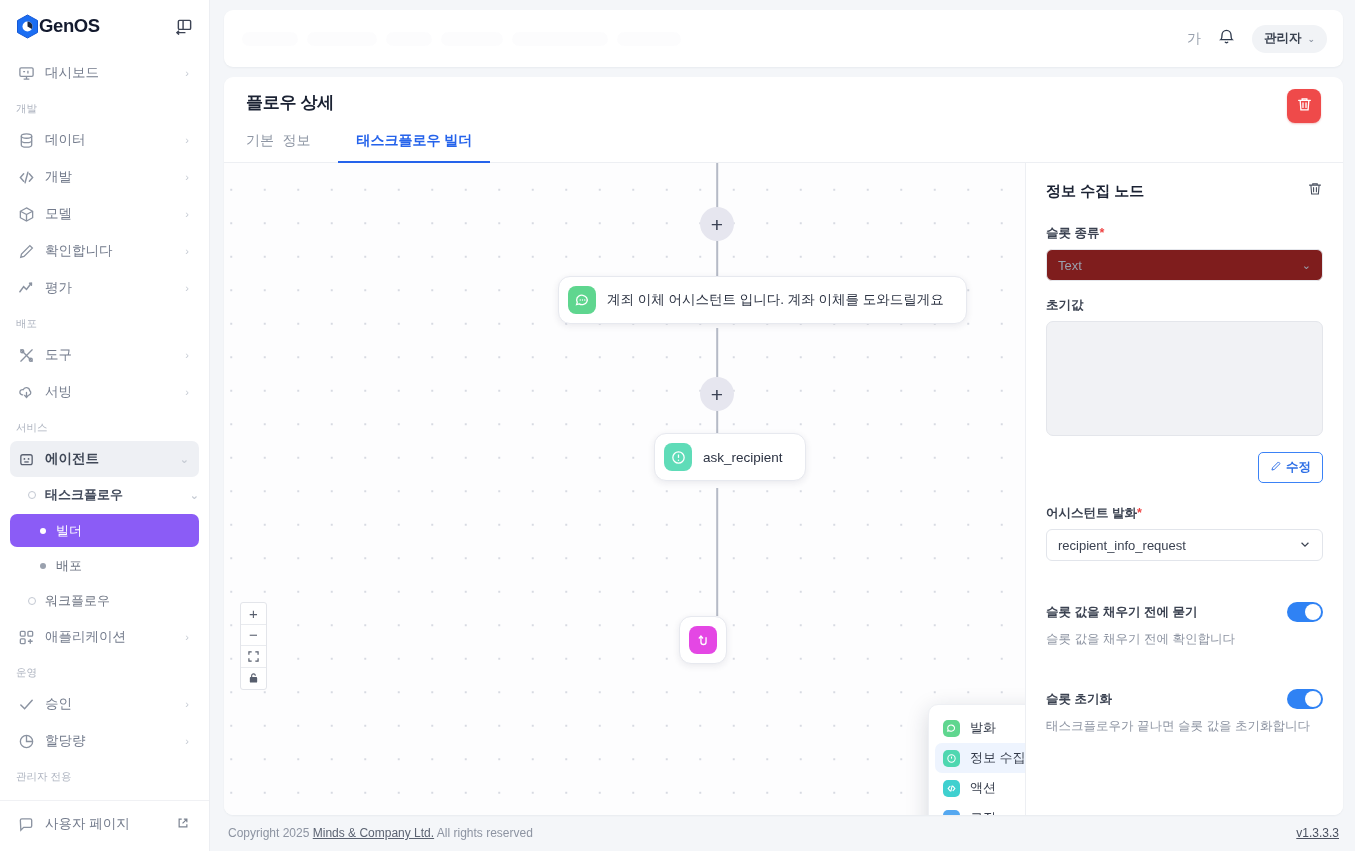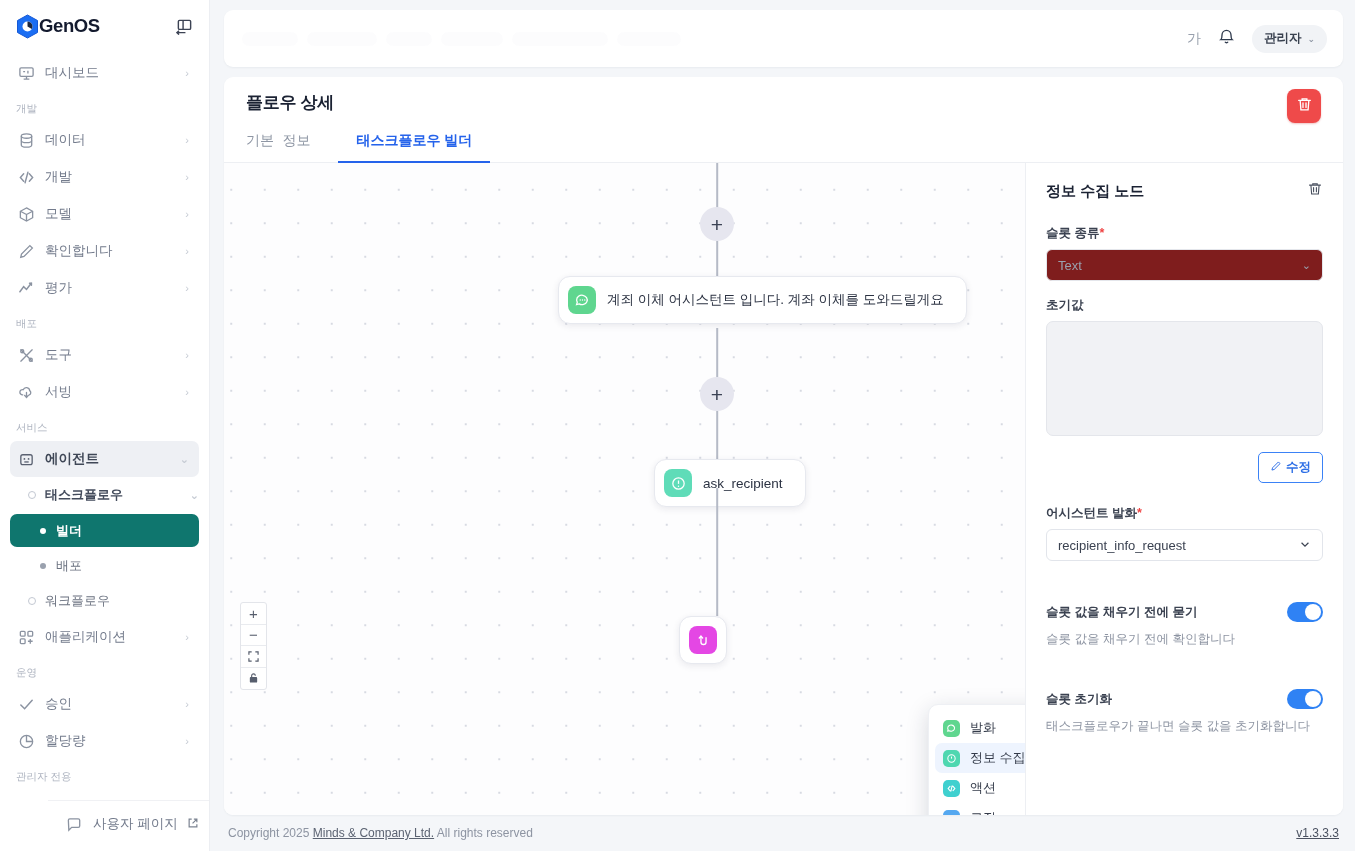--- a/index.html
+++ b/index.html
@@ -50,24 +50,24 @@
   }
   .ring { width: 8px; height: 8px; border-radius: 50%; border: 1.4px solid #c3c8d2; flex: 0 0 8px; }
   .sb-sub.bold { font-weight: 700; color: #444c5c; }
   .sb-sub .chev { margin-left: auto; color: #c6cbd4; font-size: 11px; }
   .sb-leaf {
     display: flex; align-items: center; height: 33px;
     margin: 2px 10px; padding-left: 30px; border-radius: 7px;
     cursor: pointer; color: #6b7280; font-size: 13px; gap: 10px;
   }
   .dot { width: 6px; height: 6px; border-radius: 50%; background: #9aa1ae; flex: 0 0 6px; }
-  .sb-leaf.selected { background: #0f766e; color: #fff; font-weight: 700; }
+  .sb-leaf.selected { background: #8b5cf6; color: #fff; font-weight: 400; }
   .sb-leaf.selected .dot { background: #ffffff; }
   .sb-bottom {
-    border-top: 1px solid #f0f1f4; padding: 4px 0 8px; margin-left: 48px;
+    border-top: 1px solid #f0f1f4; padding: 4px 0 8px;
   }
 
   
   .main { flex: 1; display: flex; flex-direction: column; min-width: 0; background: #f4f6f9; }
   .topbar {
     margin: 10px 12px 0 14px; height: 57px; background: #fff;
     border-radius: 9px; display: flex; align-items: center;
     padding: 0 16px 0 18px; box-shadow: 0 1px 2px rgba(20,30,60,.05);
   }
   .crumb-ghost { flex: 1; display: flex; align-items: center; gap: 9px; opacity: .55; }
@@ -478,21 +478,21 @@
                   <circle cx="11.4" cy="8.4" r=".75" fill="#fff" stroke="none"></circle>
               </svg>
             </span>
             <span class="node-label">계죄 이체 어시스턴트 입니다. 계좌 이체를 도와드릴게요</span>
           </div>
 
           <div class="edge" style="top:165px;height:49px;left:493px"></div>
           <div class="plus-node" style="top:214px;left:493px">+</div>
           <div class="edge" style="top:248px;height:52px;left:493px"></div>
 
-          <div class="flow-node" style="top:296px;left:430px">
+          <div class="flow-node" style="top:270px;left:430px">
             <span class="node-ic" style="background:#5fdcb8">
               <svg width="17" height="17" viewBox="0 0 18 18" fill="none" stroke="#fff" stroke-width="1.35">
                 <circle cx="9" cy="9" r="6"></circle>
                   <path d="M9 5.8v3.6"></path>
                   <circle cx="9" cy="11.9" r=".75" fill="#fff" stroke="none"></circle>
               </svg>
             </span>
             <span class="node-label">ask_recipient</span>
           </div>
 

